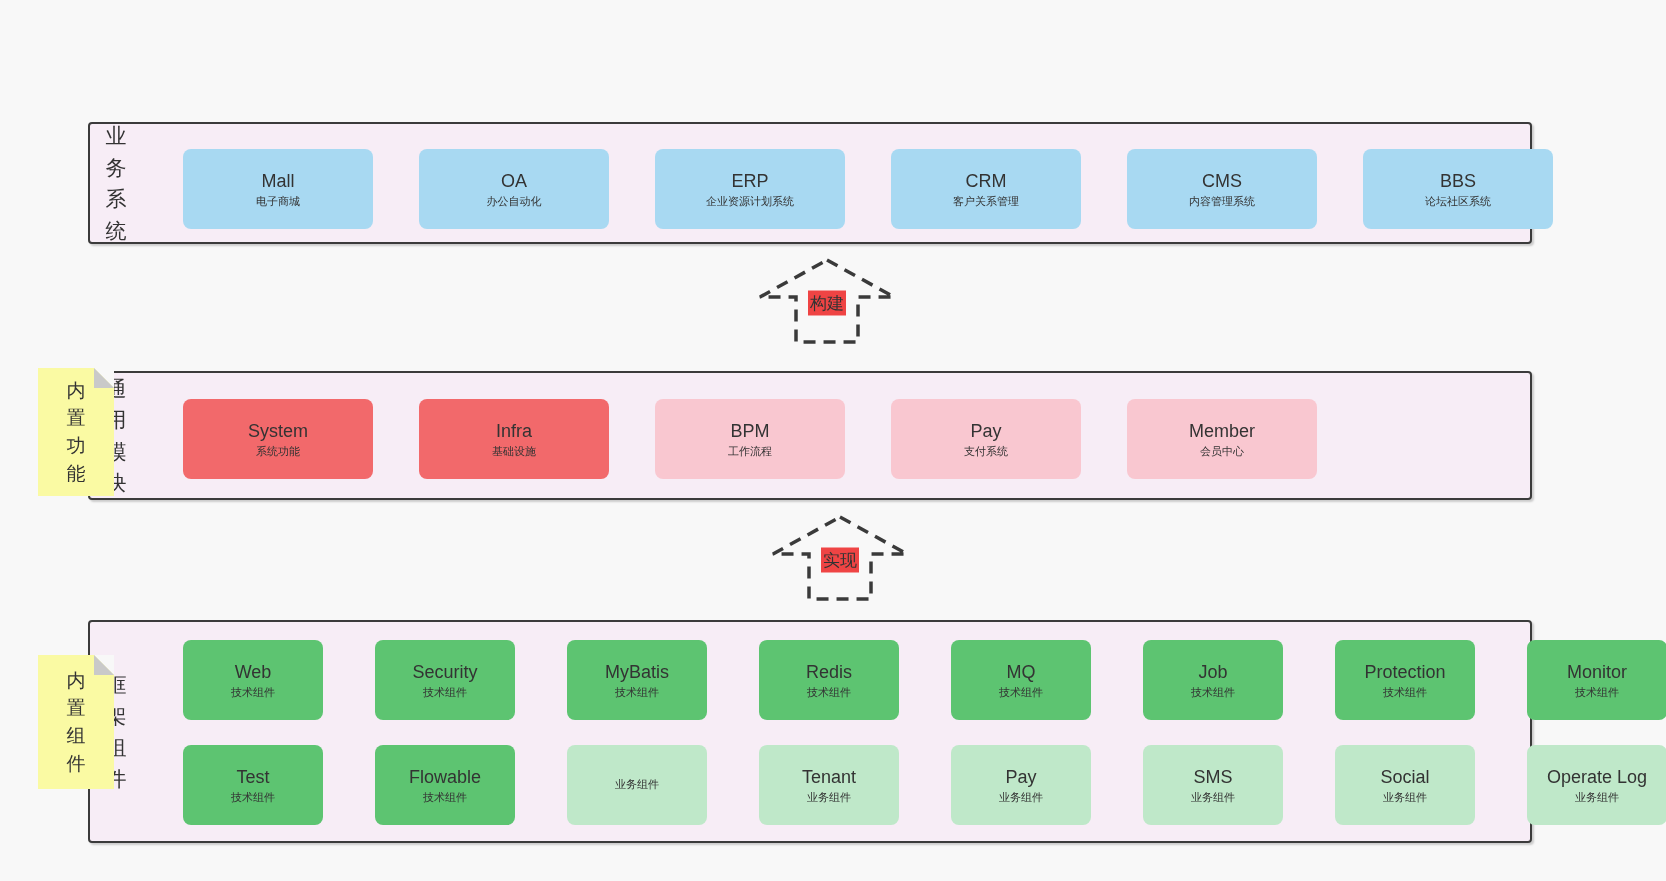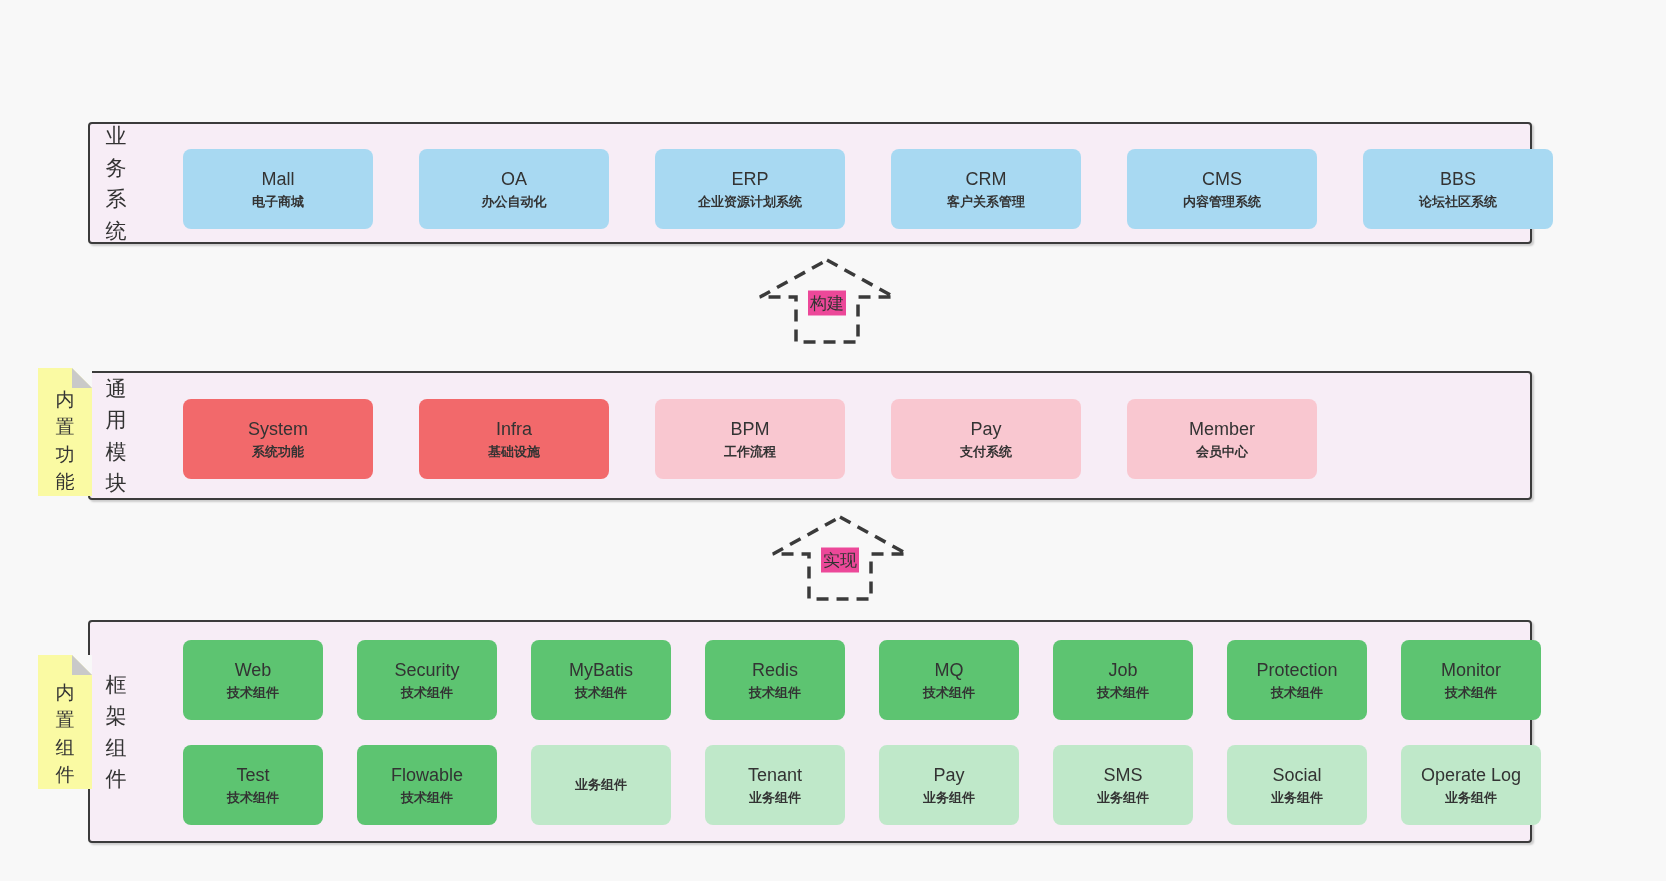--- a/index.html
+++ b/index.html
@@ -35,49 +35,49 @@
     word-break:break-all;
     color:#333;
   }
   .box-row {
     position:absolute;
     left:57px;
     display:flex;
     padding-left:36px;
   }
   .cols6 { gap:46px; }
-  .cols8 { gap:34px; }
+  .cols8 { gap:52px; }
   .box {
     border-radius:8px;
     display:flex;
     flex-direction:column;
     justify-content:center;
     align-items:center;
     text-align:center;
     height:80px;
     box-sizing:border-box;
     padding:2px 4px;
   }
   .cols6 .box { width:190px; }
   .cols8 .box { width:140px; }
   .box .t { display:block; font-size:18px; line-height:1.4; }
-  .box .s { display:block; font-size:13px; line-height:1.4;font-weight:bold; }
+  .box .s { display:block; font-size:11px; line-height:1.4; }
   .c-blue       { background:#a8d9f2; }
   .c-red        { background:#f2696b; }
   .c-pink       { background:#f9c7d0; }
   .c-green      { background:#5dc471; }
   .c-green-light{ background:#bfe8c9; }
   
   .note {
     position:absolute;
-    width:54px;
+    width:76px;
     background:#fafaa3;
     z-index:5;
     display:flex;
-    align-items:flex-end;
+    align-items:center;
     justify-content:center;
   }
   .note::before { 
     content:'';
     position:absolute; top:0; right:0;
     border-top:20px solid #f8f8f8;
     border-left:20px solid transparent;
   }
   .note::after { 
     content:'';
@@ -93,21 +93,21 @@
     word-break:break-all;
     color:#333;
   }
   
   .arrow { position:absolute; width:140px; height:88px; }
   .arrow svg { display:block; }
   .arrow-label {
     position:absolute;
     left:50%; top:52%;
     transform:translate(-50%,-50%);
-    background:#ec4899;
+    background:#ef4444;
     padding:1px 2px;
     font-size:17px;
     color:#333;
     white-space:nowrap;
   }
 </style>
 </head>
 <body>
 
 <div id="canvas">

